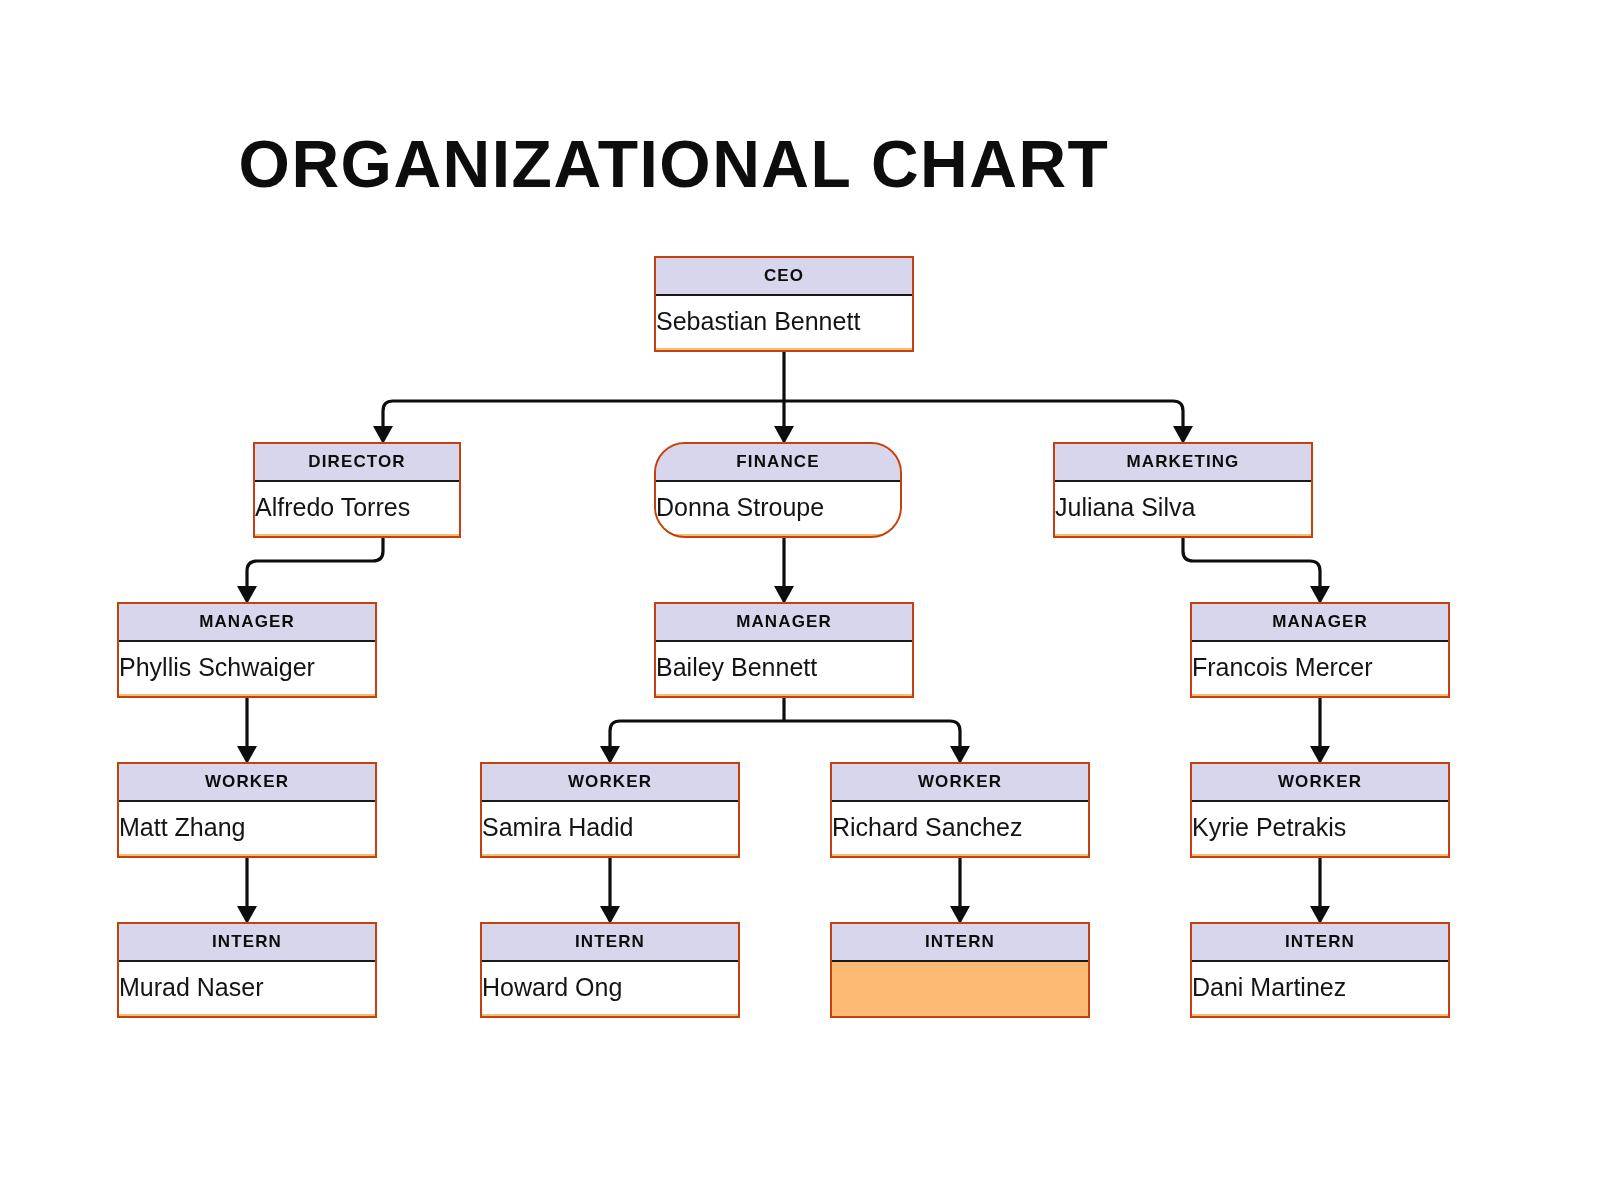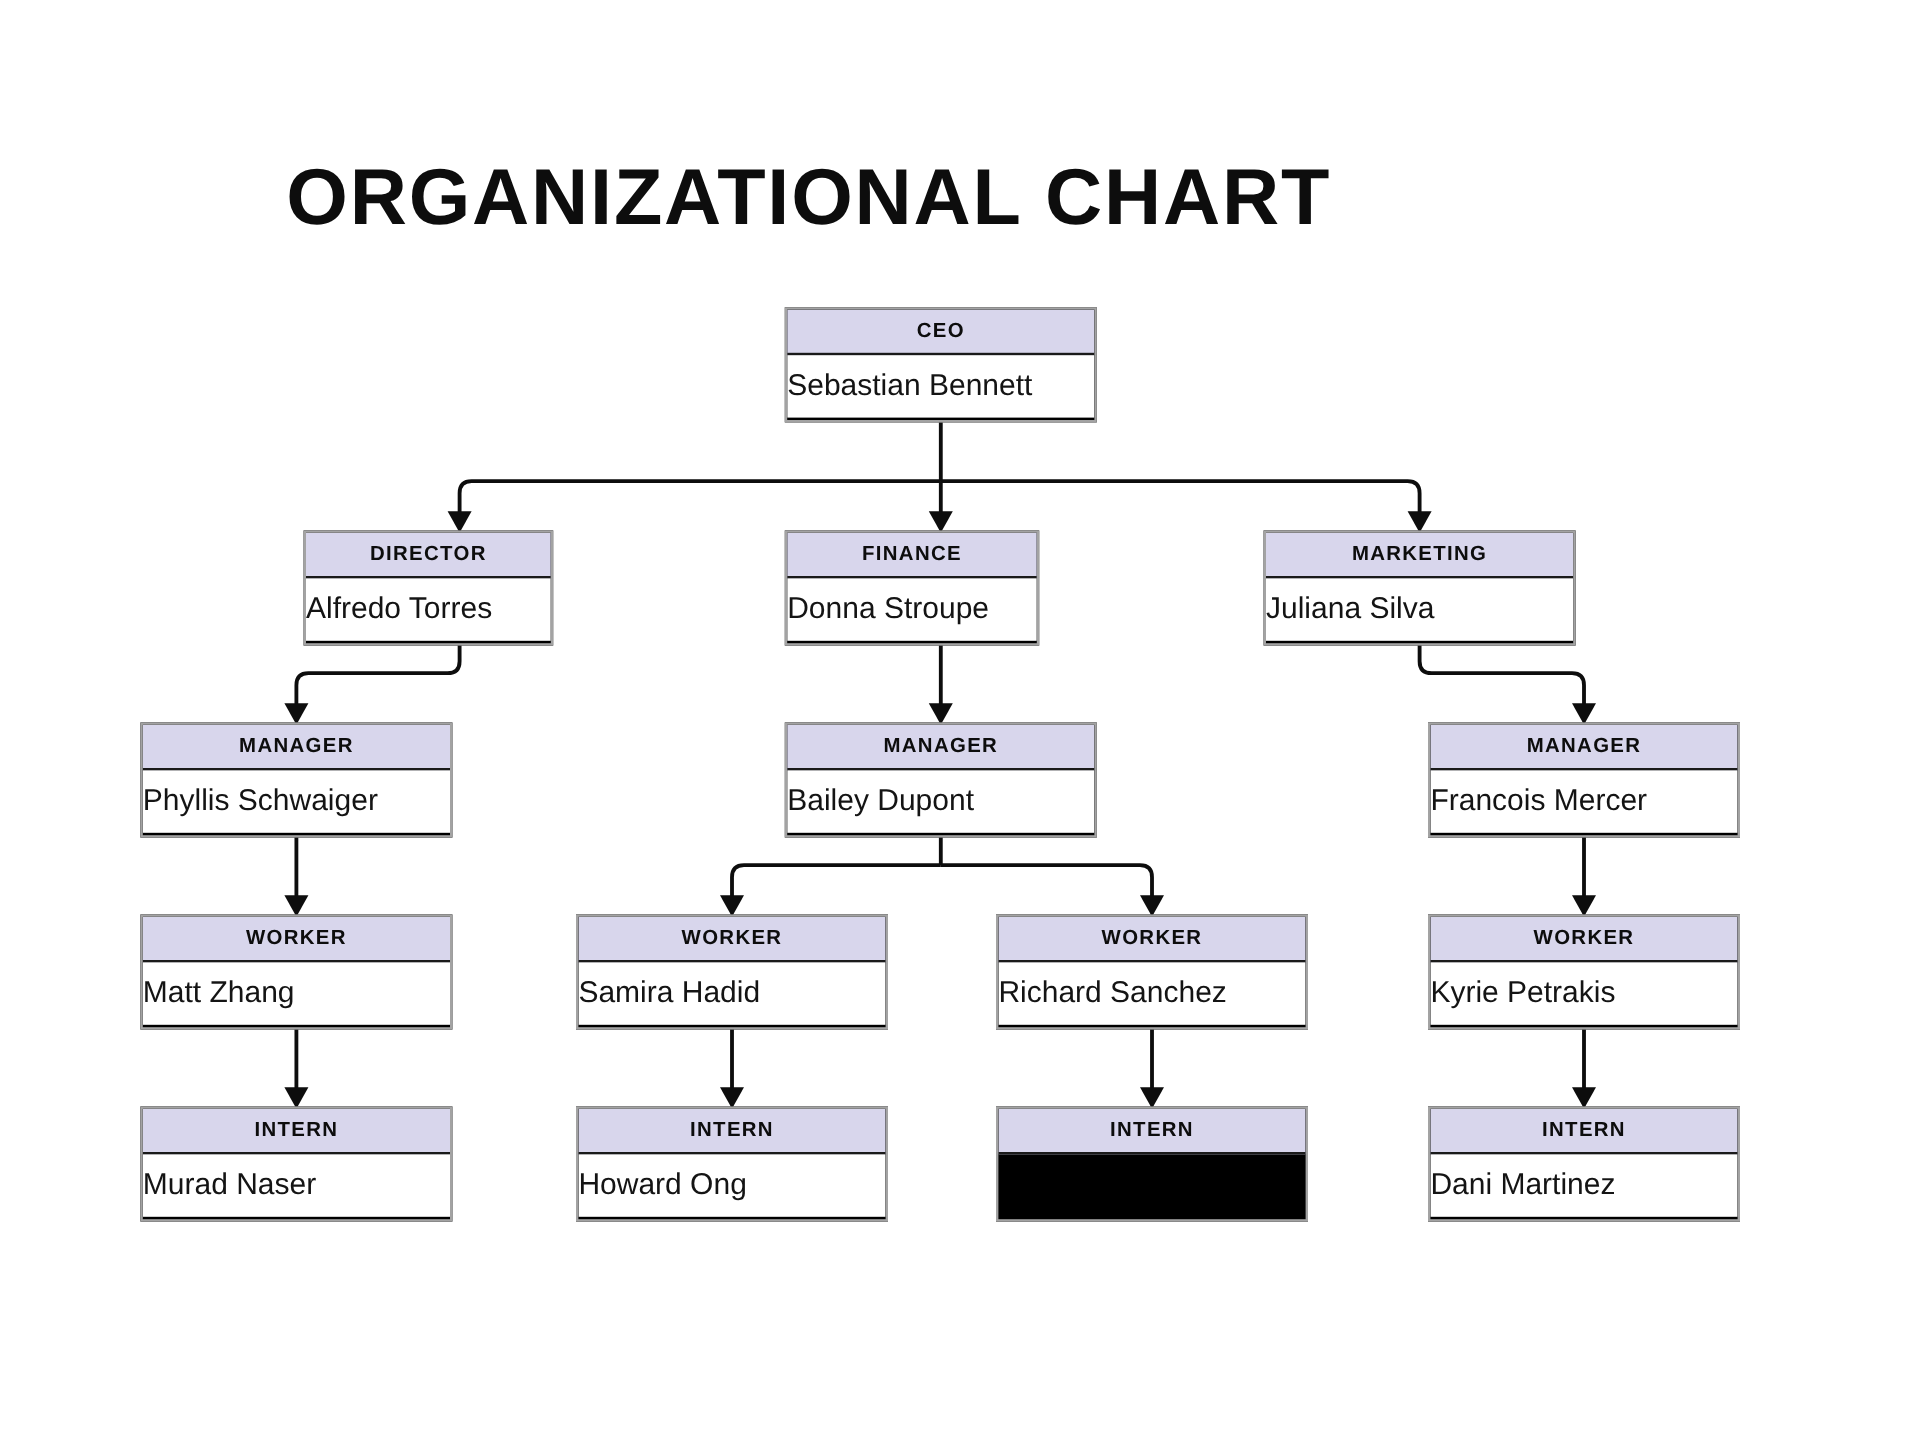--- a/index.html
+++ b/index.html
@@ -54,22 +54,22 @@
   }
   #connectors polygon {
     fill: #0d0d0d;
     stroke: none;
   }
 
   
   .node {
     position: absolute;
     box-sizing: border-box;
-    border: 2px solid #a3a3a3;
-    background: #000000;
+    border: 2px solid #c2410c;
+    background: #fdba74;
     overflow: hidden;
   }
   .node .role {
     box-sizing: border-box;
     height: 38px;
     line-height: 36px;
     background: #d8d6ec;
     border-bottom: 2px solid #1a1a1a;
     text-align: center;
     font-size: 17px;
@@ -166,38 +166,38 @@
   <div class="node" style="left:654px; top:256px; width:260px; height:96px;">
     <div class="role">CEO</div>
     <div class="person">Sebastian Bennett</div>
   </div>
 
   <div class="node" style="left:253px; top:442px; width:208px; height:96px;">
     <div class="role">DIRECTOR</div>
     <div class="person">Alfredo Torres</div>
   </div>
 
-  <div class="node" style="left:654px; top:442px; width:212px; height:96px;">
+  <div class="node" style="left:654px; top:442px; width:248px; height:96px;border-radius:31px;">
     <div class="role">FINANCE</div>
     <div class="person">Donna Stroupe</div>
   </div>
 
   <div class="node" style="left:1053px; top:442px; width:260px; height:96px;">
     <div class="role">MARKETING</div>
     <div class="person">Juliana Silva</div>
   </div>
 
   <div class="node" style="left:117px; top:602px; width:260px; height:96px;">
     <div class="role">MANAGER</div>
     <div class="person">Phyllis Schwaiger</div>
   </div>
 
   <div class="node" style="left:654px; top:602px; width:260px; height:96px;">
     <div class="role">MANAGER</div>
-    <div class="person">Bailey Dupont</div>
+    <div class="person">Bailey Bennett</div>
   </div>
 
   <div class="node" style="left:1190px; top:602px; width:260px; height:96px;">
     <div class="role">MANAGER</div>
     <div class="person">Francois Mercer</div>
   </div>
 
   <div class="node" style="left:117px; top:762px; width:260px; height:96px;">
     <div class="role">WORKER</div>
     <div class="person">Matt Zhang</div>

